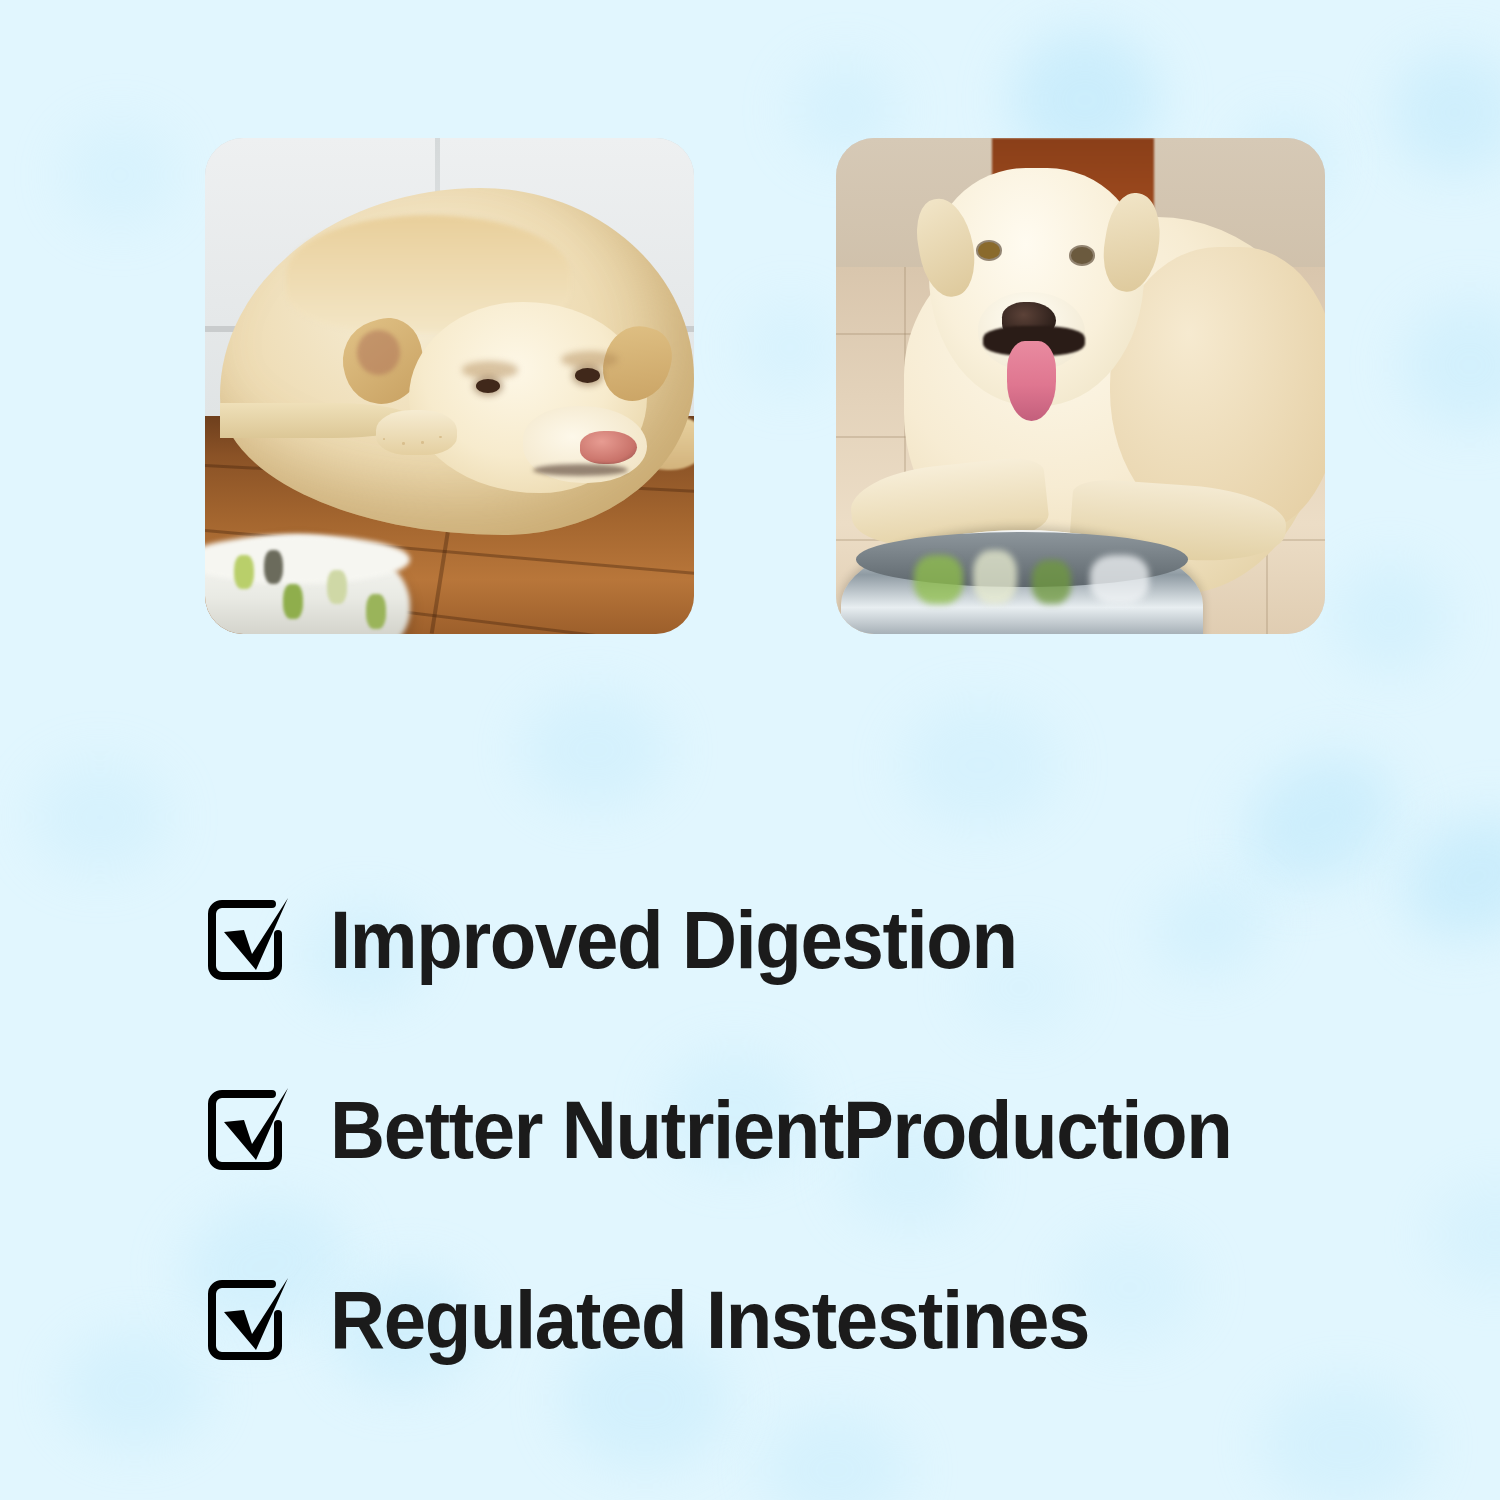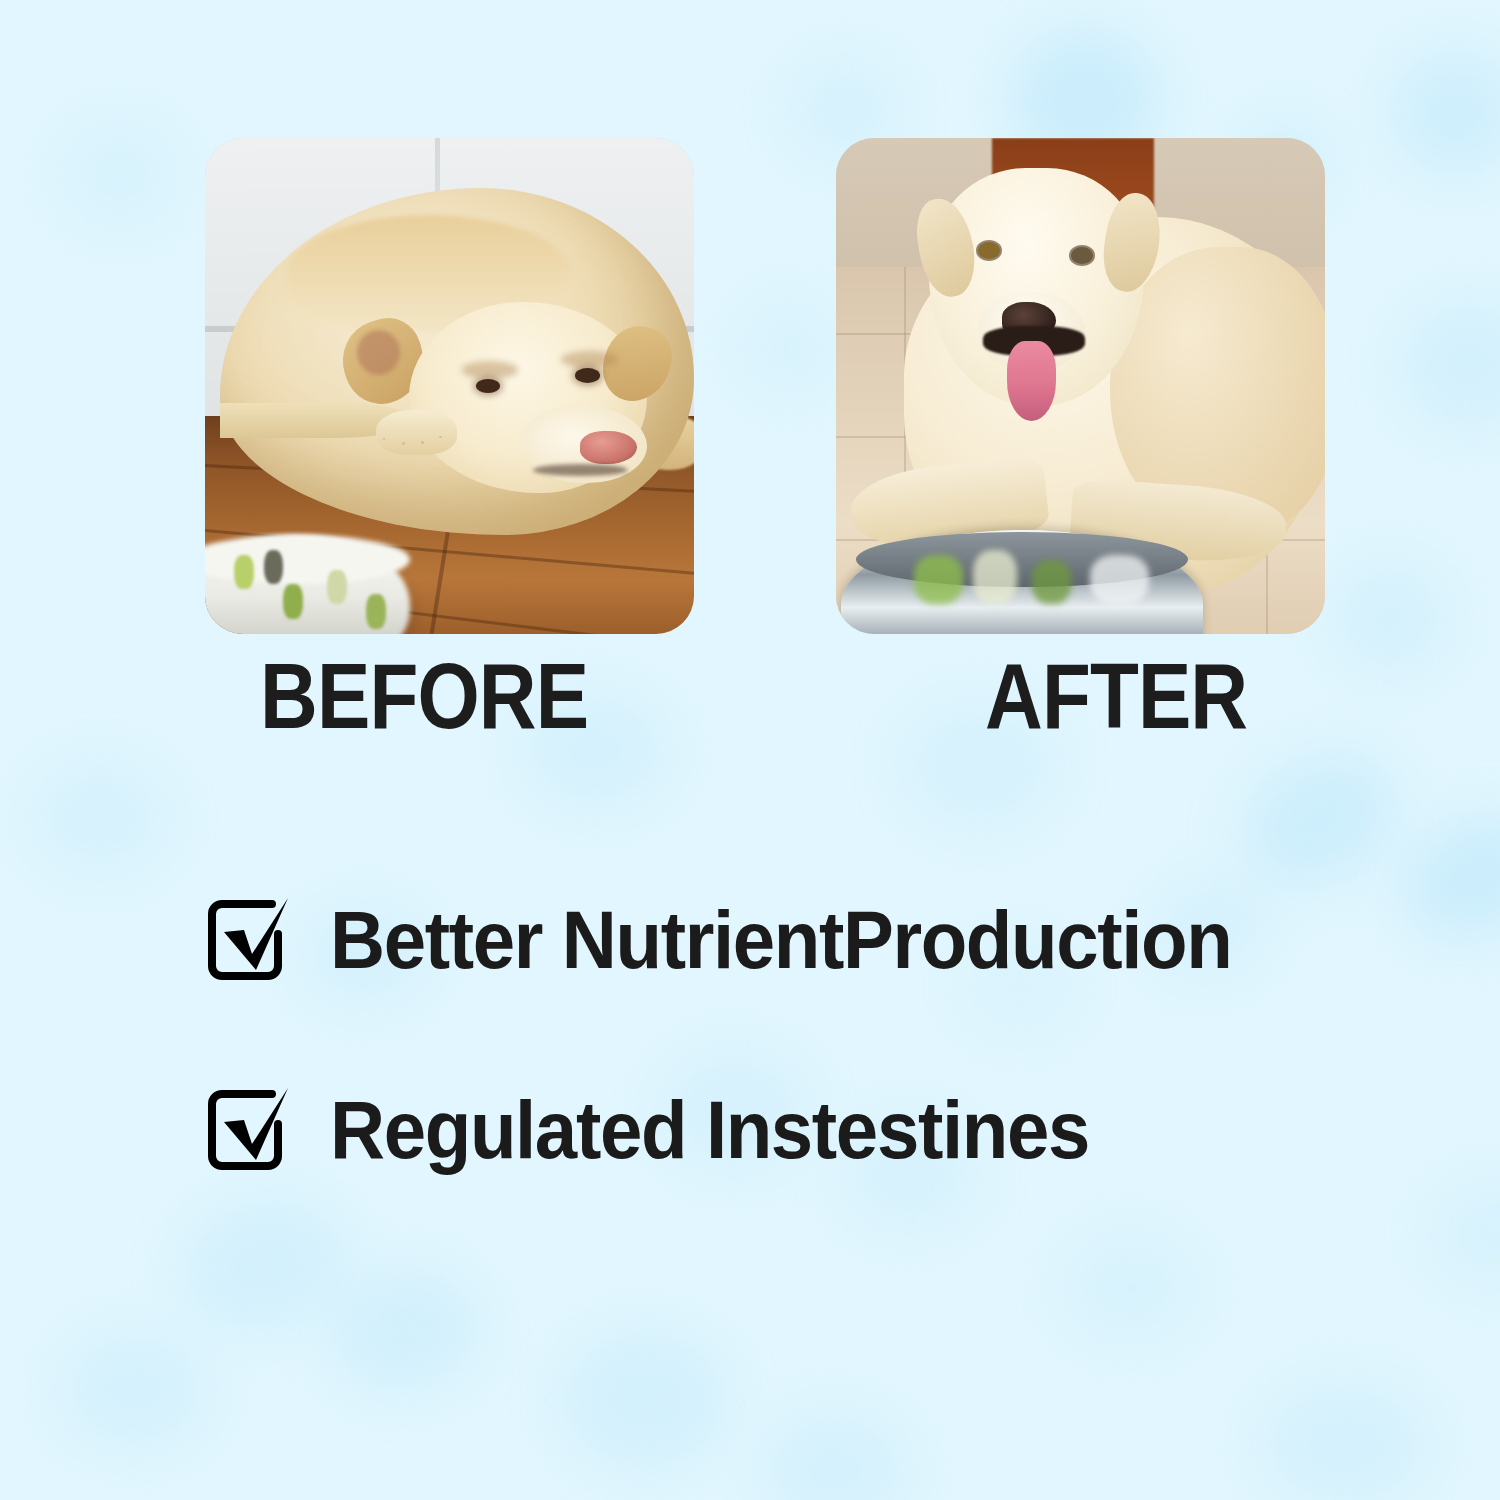--- a/index.html
+++ b/index.html
@@ -444,27 +444,30 @@
         <div class="a-bowl"></div>
         <div class="a-bowl-inner"></div>
         <div class="a-bowl-reflect" style="left:16%; top:84%; width:10%; height:10%; background:#8fbf4a;"></div>
         <div class="a-bowl-reflect" style="left:28%; top:83%; width:9%;  height:11%; background:#e9edd0;"></div>
         <div class="a-bowl-reflect" style="left:40%; top:85%; width:8%;  height:9%;  background:#6f9a3d;"></div>
         <div class="a-bowl-reflect" style="left:52%; top:84%; width:12%; height:10%; background:#f2f5f7;"></div>
       </div>
     </div>
   </div>
 
-  <div class="labels">
-    <div class="label before">BEFORE</div>
-    <div class="label after">AFTER</div>
-  </div>
 
   <div class="benefits">
 
+    <div class="benefit-row">
+      <svg class="check-icon" viewBox="0 0 100 100" aria-hidden="true">
+        <path d="M72 14 H22 a10 10 0 0 0 -10 10 V76 a10 10 0 0 0 10 10 H68 a10 10 0 0 0 10 -10 V44" fill="none" stroke="#000" stroke-width="8" stroke-linecap="round" stroke-linejoin="round"></path>
+        <path d="M24 42 L44 40 L52 64 L88 8 L56 80 Z" fill="#000"></path>
+      </svg>
+      <span class="benefit-text">Improved Digestion</span>
+    </div>
 
     <div class="benefit-row">
       <svg class="check-icon" viewBox="0 0 100 100" aria-hidden="true">
         <path d="M72 14 H22 a10 10 0 0 0 -10 10 V76 a10 10 0 0 0 10 10 H68 a10 10 0 0 0 10 -10 V44" fill="none" stroke="#000" stroke-width="8" stroke-linecap="round" stroke-linejoin="round"></path>
         <path d="M24 42 L44 40 L52 64 L88 8 L56 80 Z" fill="#000"></path>
       </svg>
       <span class="benefit-text">Better NutrientProduction</span>
     </div>
 
     <div class="benefit-row">

